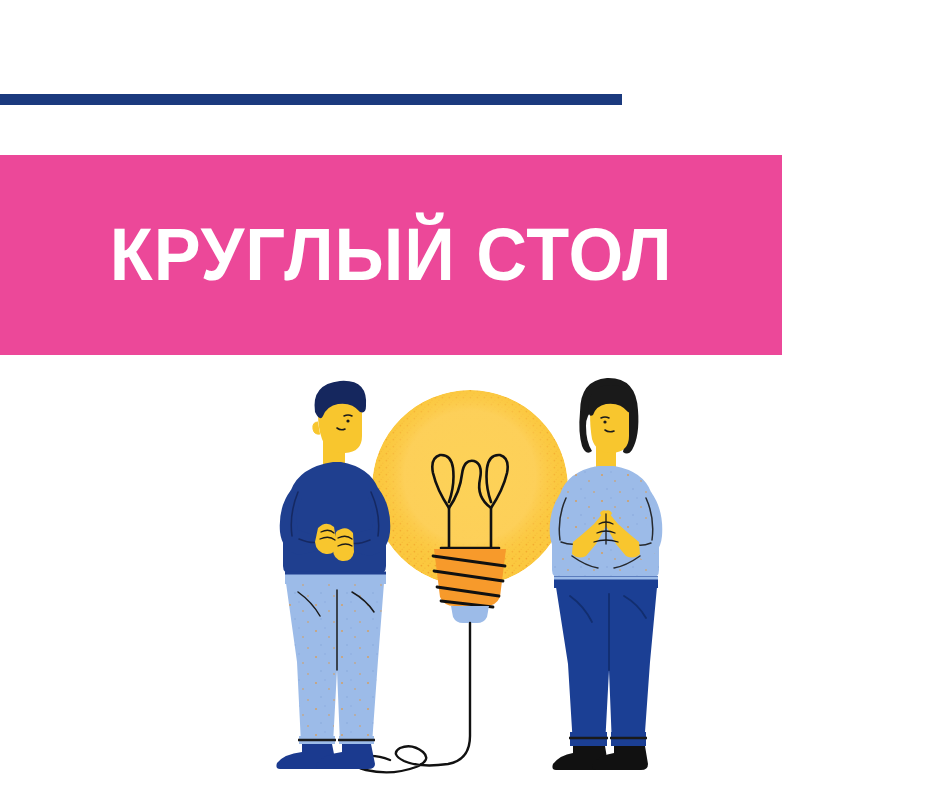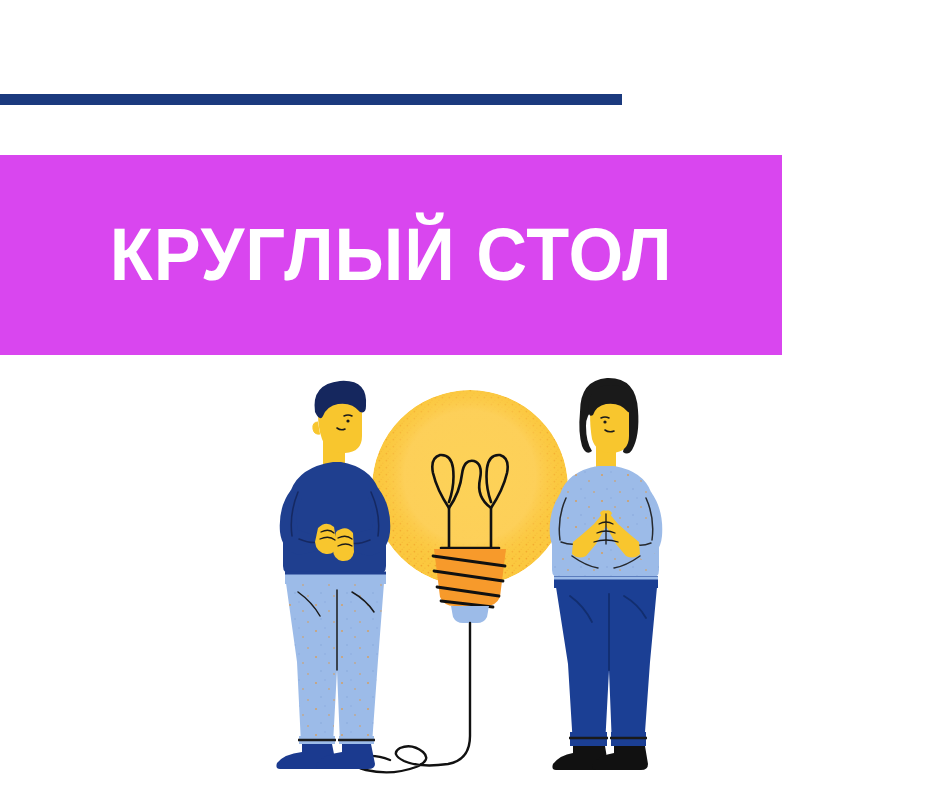--- a/index.html
+++ b/index.html
@@ -33,21 +33,21 @@
     background: #1b3a7e;
   }
 
   
   .title-band {
     position: absolute;
     left: 0;
     top: 155px;
     width: 782px;
     height: 200px;
-    background: #d946ef;
+    background: #ec4899;
     display: flex;
     align-items: center;
     justify-content: center;
   }
   .title-text {
     color: #ffffff;
     font-family: "Liberation Sans", sans-serif;
     font-weight: bold;
     font-size: 74px;
     letter-spacing: 1px;

